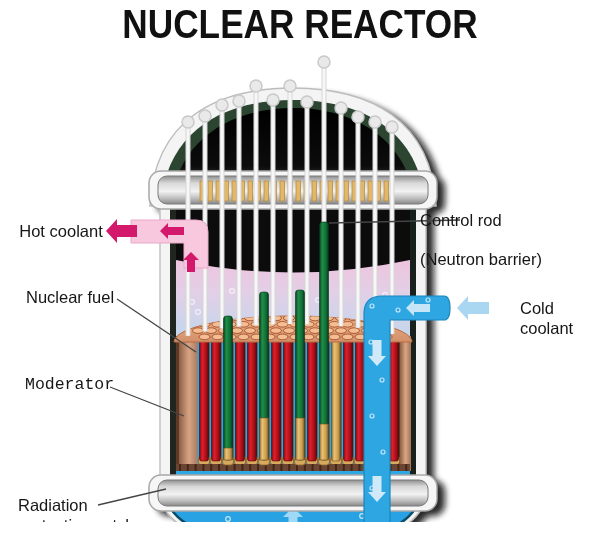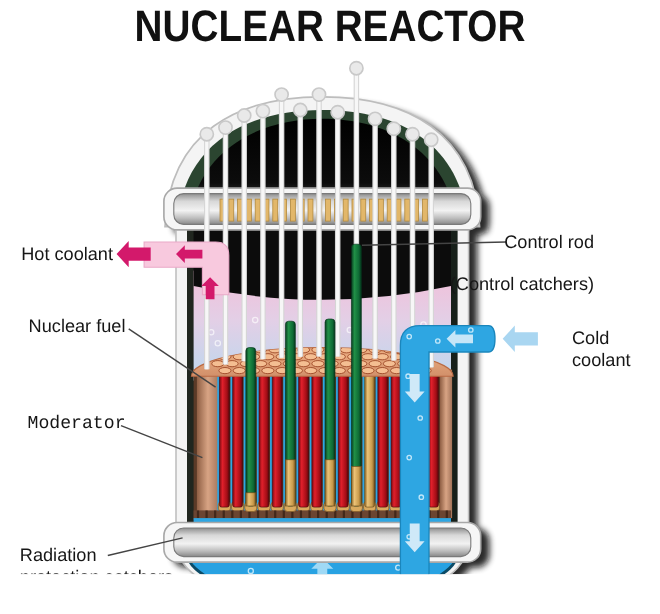--- a/index.html
+++ b/index.html
@@ -6,21 +6,21 @@
   #stage{position:relative;width:600px;height:522px;background:#ffffff;overflow:hidden;
          font-family:"Liberation Sans",sans-serif;}
   #scene{position:absolute;left:0;top:0;}
   .lbl{position:absolute;color:#161616;font-size:16.5px;line-height:20px;white-space:pre-line;}
   #title{position:absolute;left:0;right:0;top:2px;text-align:center;color:#111;
          font-size:40px;font-weight:bold;transform:scaleX(.88);letter-spacing:0px;}
   #lbl-hot{left:18px;top:221px;width:86px;text-align:center;}
   #lbl-fuel{left:26px;top:287px;}
   #lbl-mod{left:25px;top:375px;font-family:Liberation Mono, monospace;}
   #lbl-rad{left:18px;top:495px;}
-  #lbl-ctrl{left:390px;top:211px;width:150px;text-align:right;line-height:19.5px;}
+  #lbl-ctrl{left:420px;top:211px;width:150px;line-height:19.5px;}
   #lbl-cold{left:496px;top:298px;margin-left:24px;}
 </style>
 </head>
 <body>
 
 <div id="stage">
   <svg id="scene" width="600" height="558" viewBox="0 0 600 558">
       <defs>
     <linearGradient id="gFl" x1="0" y1="0" x2="0" y2="1">
       <stop offset="0" stop-color="#8F8F8F"></stop>
@@ -379,15 +379,15 @@
       </g>
     </svg>
 
   <div id="title" class="t" style="color: rgb(17, 17, 17);">NUCLEAR REACTOR</div>
   <div id="lbl-hot" class="lbl">Hot coolant</div>
   <div id="lbl-fuel" class="lbl">Nuclear fuel</div>
   <div id="lbl-mod" class="lbl">Moderator</div>
   <div id="lbl-rad" class="lbl">Radiation
 protection catchers</div>
   <div id="lbl-ctrl" class="lbl"><span>Control rod</span><br>
-    <span>(Control catchers)</span></div>
+    <span>(Neutron barrier)</span></div>
   <div id="lbl-cold" class="lbl">Cold coolant</div>
 </div>
 
 </body></html>

